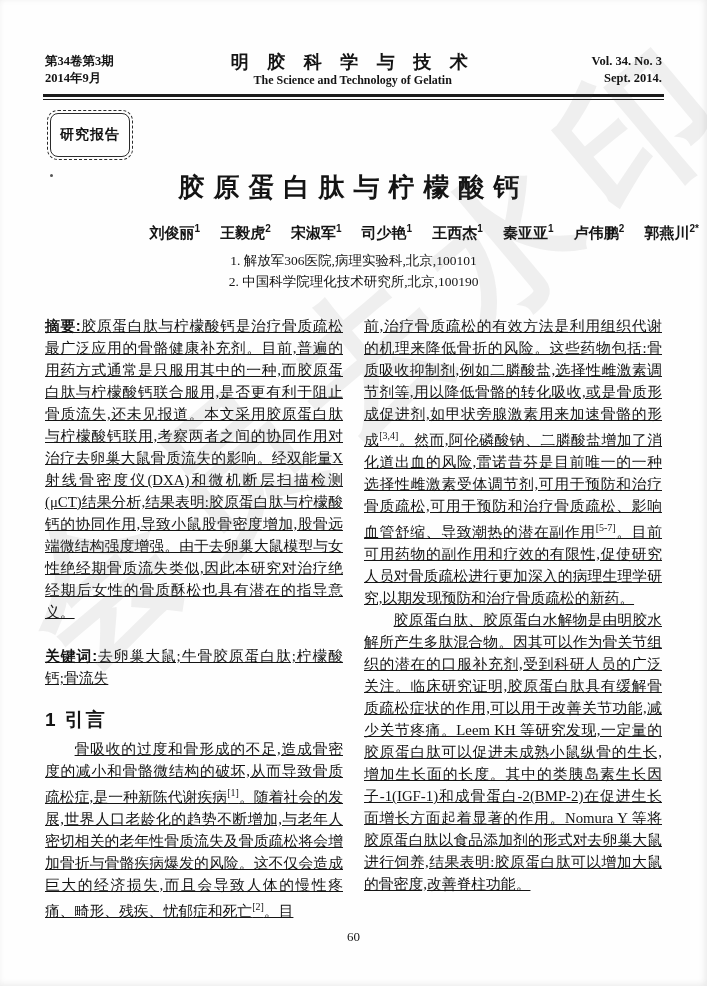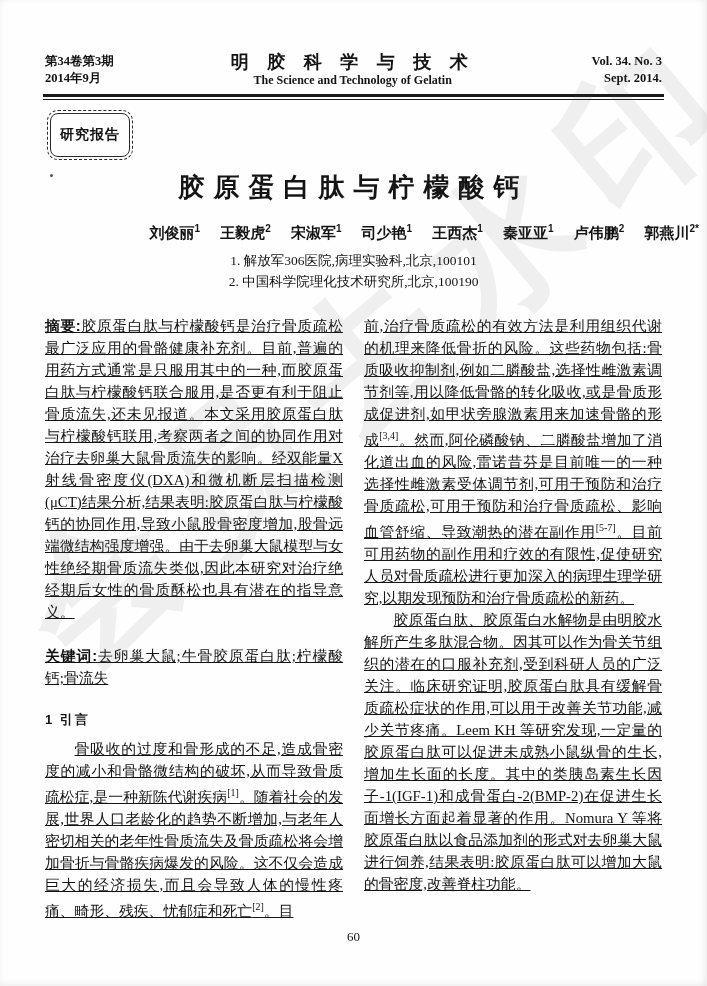--- a/index.html
+++ b/index.html
@@ -44,21 +44,21 @@
   .authors .au{margin:0 8px;white-space:nowrap;}
   .authors sup{font-size:10px;}
   .affils{margin-top:7px;text-align:center;font-size:13.5px;line-height:21px;}
   
   .columns{display:flex;gap:21px;margin:23px 45px 0 45px;}
   .col{width:298px;text-align:justify;font-size:14.8px;line-height:22px;}
   .col p{margin:0;text-decoration:underline;}
   .col sup{font-size:10px;}
   .lbl{font-weight:bold;font-family:"Liberation Sans","DejaVu Sans",sans-serif;}
   .kw{margin-top:22px !important;}
-  .sec-head{margin-top:20px;font-size:13px;font-weight:bold;
+  .sec-head{margin-top:20px;font-size:19px;font-weight:bold;
     font-family:"Liberation Sans","DejaVu Sans",sans-serif;letter-spacing:2px;}
   .intro{margin-top:7px !important;}
   .indent{text-indent:2em;}
   
   .footnote{position:absolute;left:47px;top:874px;width:300px;}
   .fn-rule{width:172px;border-top:1.5px solid #1b1b1b;}
   .fn-line{margin-top:9px;padding-left:22px;font-size:13px;}
   .fn-marker{font-size:15px;line-height:10px;margin-right:8px;}
   .pageno{position:absolute;top:929px;left:0;width:100%;text-align:center;font-size:13px;}
 </style>

